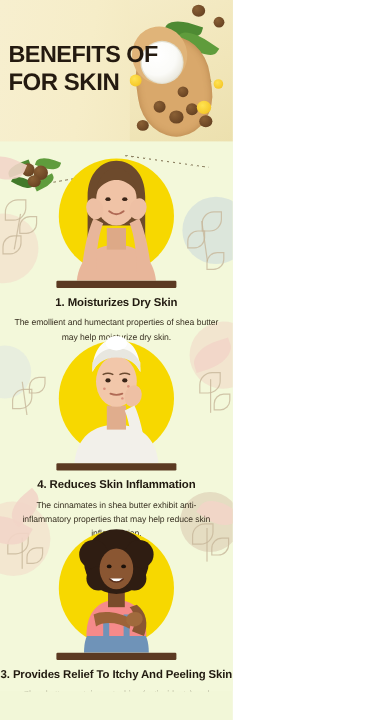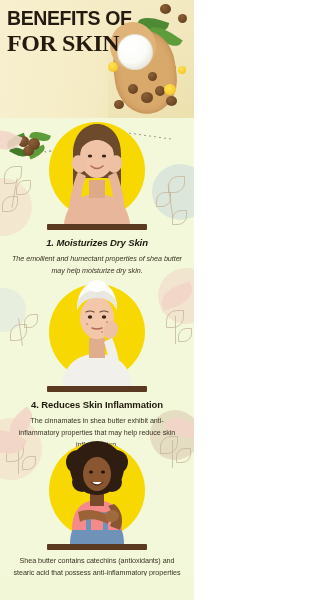--- a/index.html
+++ b/index.html
@@ -85,20 +85,21 @@
     width: 126px;
   }
   .t-benefits {
     font-family: "Liberation Sans", sans-serif;
     font-weight: bold;
     font-size: 19.5px;
     letter-spacing: -0.4px;
     color: #241a10;
     line-height: 1;
     white-space: nowrap;
+    margin-top: 28px;
   }
   .t-shea-wrap {
     position: relative;
     margin-top: 3px;
     height: 30px;
   }
   .t-shea-band {
     position: absolute;
     left: -4px; top: 3px;
     width: 124px; height: 23px;
@@ -120,23 +121,23 @@
     font-weight: bold;
     font-size: 21px;
     color: #1d1409;
     line-height: 30px;
     white-space: nowrap;
     letter-spacing: 0.2px;
     padding-left: 1px;
   }
   .t-forskin {
     margin-top: 2px;
-    font-family: Liberation Serif, serif;
+    font-family: Liberation Sans, sans-serif;
     font-weight: bold;
-    font-size: 24px;
+    font-size: 20px;
     letter-spacing: -0.4px;
     color: #241a10;
     line-height: 1.05;
     white-space: nowrap;
   }
 
   
   .body-wrap {
     position: relative;
     width: 194px;
@@ -347,21 +348,21 @@
       <div class="petal" style="left:176px;top:330px;width:13px;height:13px;"></div>
       <div class="stem" style="left:172px;top:322px;width:1px;height:28px;"></div>
 
       <div class="leafpink" style="left:-14px;top:12px;width:34px;height:20px;transform:rotate(24deg);"></div>
       <div class="leafpink" style="left:-16px;top:312px;width:40px;height:24px;transform:rotate(28deg);"></div>
       <div class="leafpink" style="left:6px;top:296px;width:30px;height:18px;transform:rotate(-40deg);"></div>
       <div class="leafpink" style="left:160px;top:168px;width:34px;height:20px;transform:rotate(-18deg);"></div>
       <div class="leafpink" style="left:166px;top:300px;width:32px;height:19px;transform:rotate(34deg);"></div>
     </div>
 
-    <div class="benefit" style="top:0;font-style:italic;">
+    <div class="benefit" style="top:10px;">
       <div class="photo-stage">
         <div class="circle-yellow"></div>
         <svg class="person" width="86" height="104" viewBox="0 0 86 104">
 
           <path d="M10 104 C12 84 26 74 43 74 C60 74 74 84 76 104 Z" fill="#e8b69a"></path>
 
           <rect x="35" y="60" width="16" height="18" fill="#dda987"></rect>
 
           <path d="M19 34 C19 14 31 4 43 4 C55 4 67 14 67 34 L67 72 C62 62 58 60 55 58 L31 58 C28 60 24 62 19 72 Z" fill="#6d4a2c"></path>
 
@@ -450,19 +451,20 @@
 
           <path d="M39 44 Q45 50 51 44 Z" fill="#ffffff"></path>
           <path d="M39 44 Q45 50 51 44" stroke="#5a2f1b" stroke-width="1.2" fill="none"></path>
 
           <path d="M62 66 C70 72 72 82 68 92 L58 88 C62 80 60 72 56 68 Z" fill="#8a5632"></path>
           <path d="M26 74 C34 70 48 72 58 78 L56 86 C46 80 34 80 28 84 Z" fill="#9c6338"></path>
           <ellipse cx="60" cy="78" rx="7" ry="6" fill="#a06a3c" transform="rotate(-14 60 78)"></ellipse>
         </svg>
         <div class="bar"></div>
       </div>
+      <div class="b-title">3. Provides Relief To Itchy And Peeling Skin</div>
       <div class="b-desc">Shea butter contains catechins (antioxidants) and stearic acid that possess anti-inflammatory properties and provide relief to itchy skin.</div>
     </div>
 
   </div>
 
 
 </div>
 
 </body></html>

